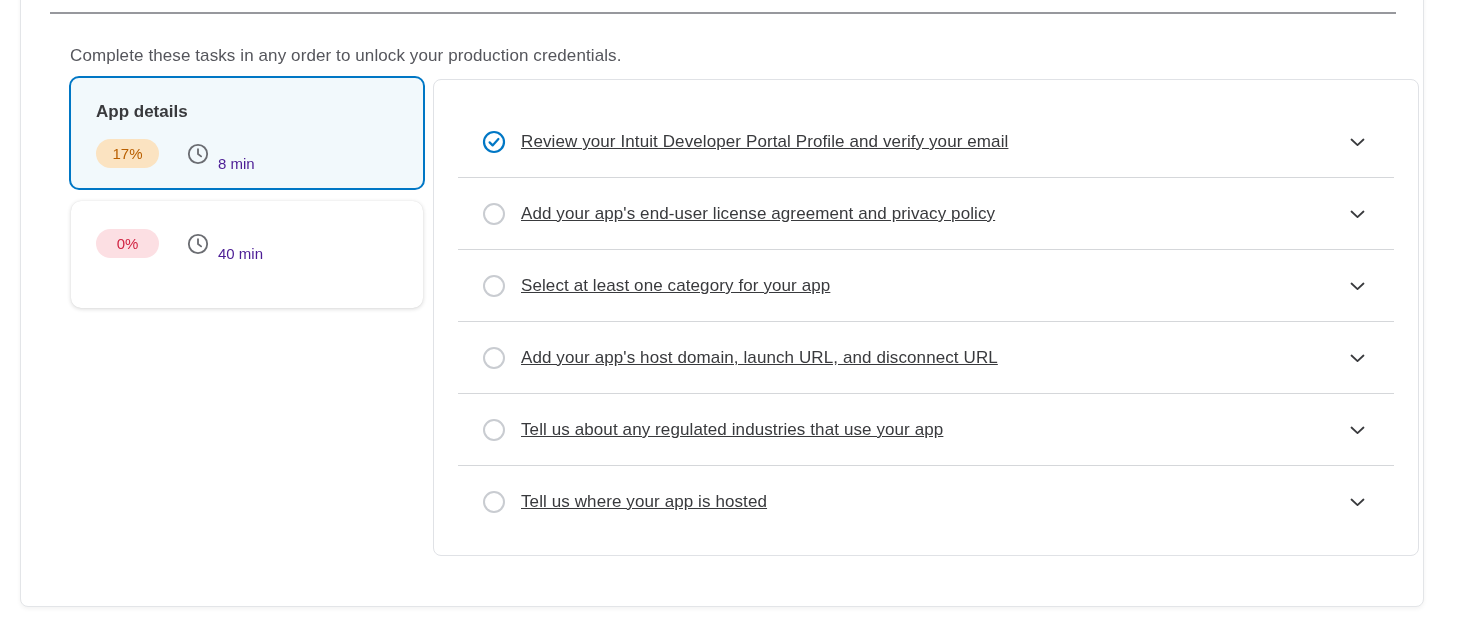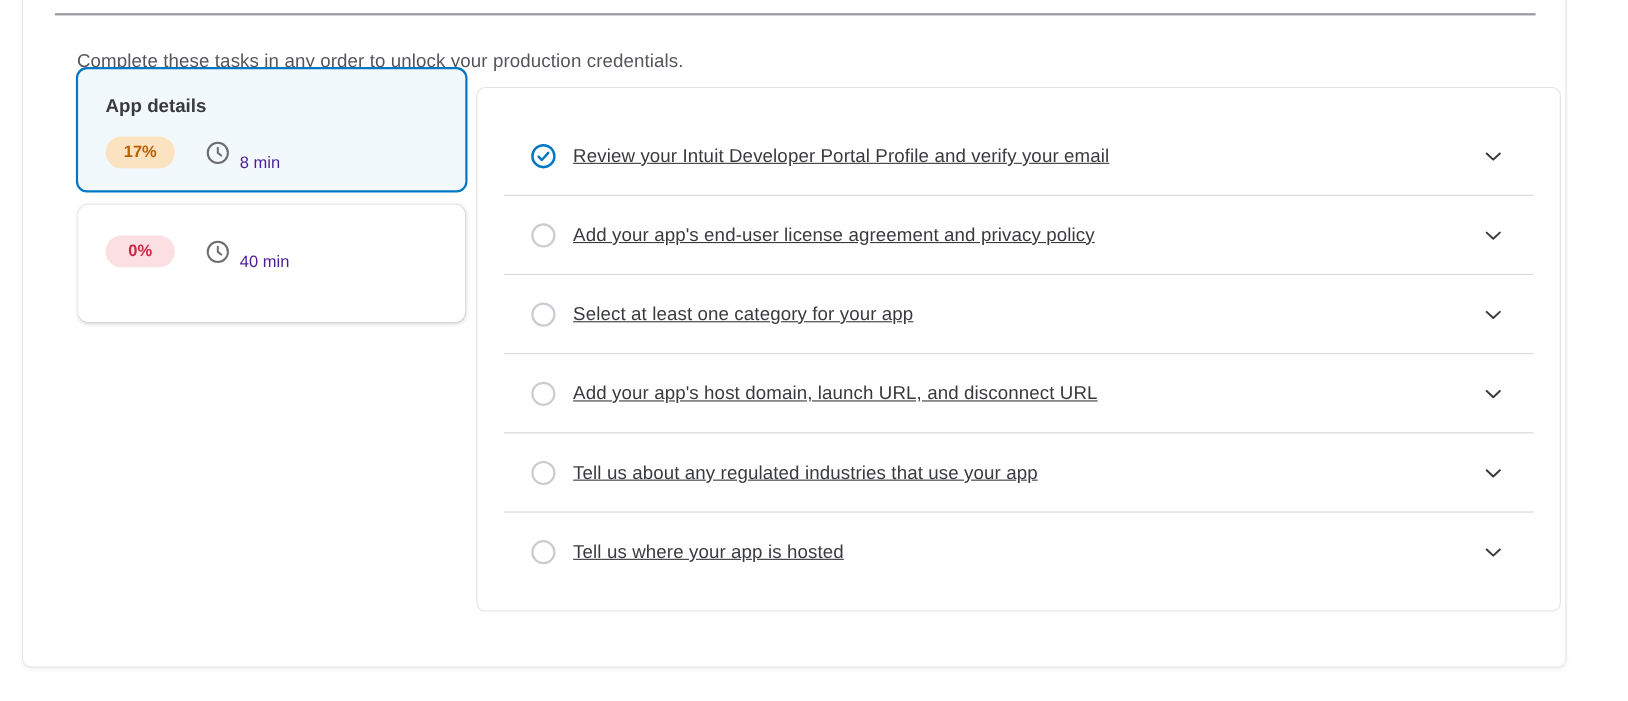--- a/index.html
+++ b/index.html
@@ -35,21 +35,21 @@
     left: 49px; top: 66px;
     font-size: 17px;
     line-height: 22px;
     color: #55565c;
     letter-spacing: 0.1px;
   }
 
   
   .sidebar {
     position: absolute;
-    left: 48px; top: 82px;
+    left: 48px; top: 97px;
     width: 356px;
   }
   .pcard {
     border-radius: 10px;
     background: #ffffff;
     padding: 24px 25px;
     cursor: pointer;
   }
   .pcard.selected {
     border: 2px solid var(--accent, #0077c5);
@@ -72,21 +72,21 @@
   .pcard-meta { display: flex; align-items: center; }
   .badge {
     display: inline-flex;
     align-items: center;
     justify-content: center;
     min-width: 63px;
     height: 29px;
     padding: 0 14px;
     border-radius: 15px;
     font-size: 15px;
-    font-weight: 700;
+    font-weight: 400;
   }
   .badge.warning { background: var(--warning-bg, #fbe3c1); color: var(--warning-text, #b95f00); }
   .badge.danger  { background: var(--danger-bg, #fcdfe3);  color: var(--danger-text, #d12443); }
   .clock { margin-left: 28px; display: inline-flex; color: #6b6d72; }
   .clock svg { width: 22px; height: 22px; }
   .duration { margin-left: 9px; font-size: 15px; color: #4c1d95; margin-top: 20px; }
 
   
   .task-panel {
     position: absolute;

